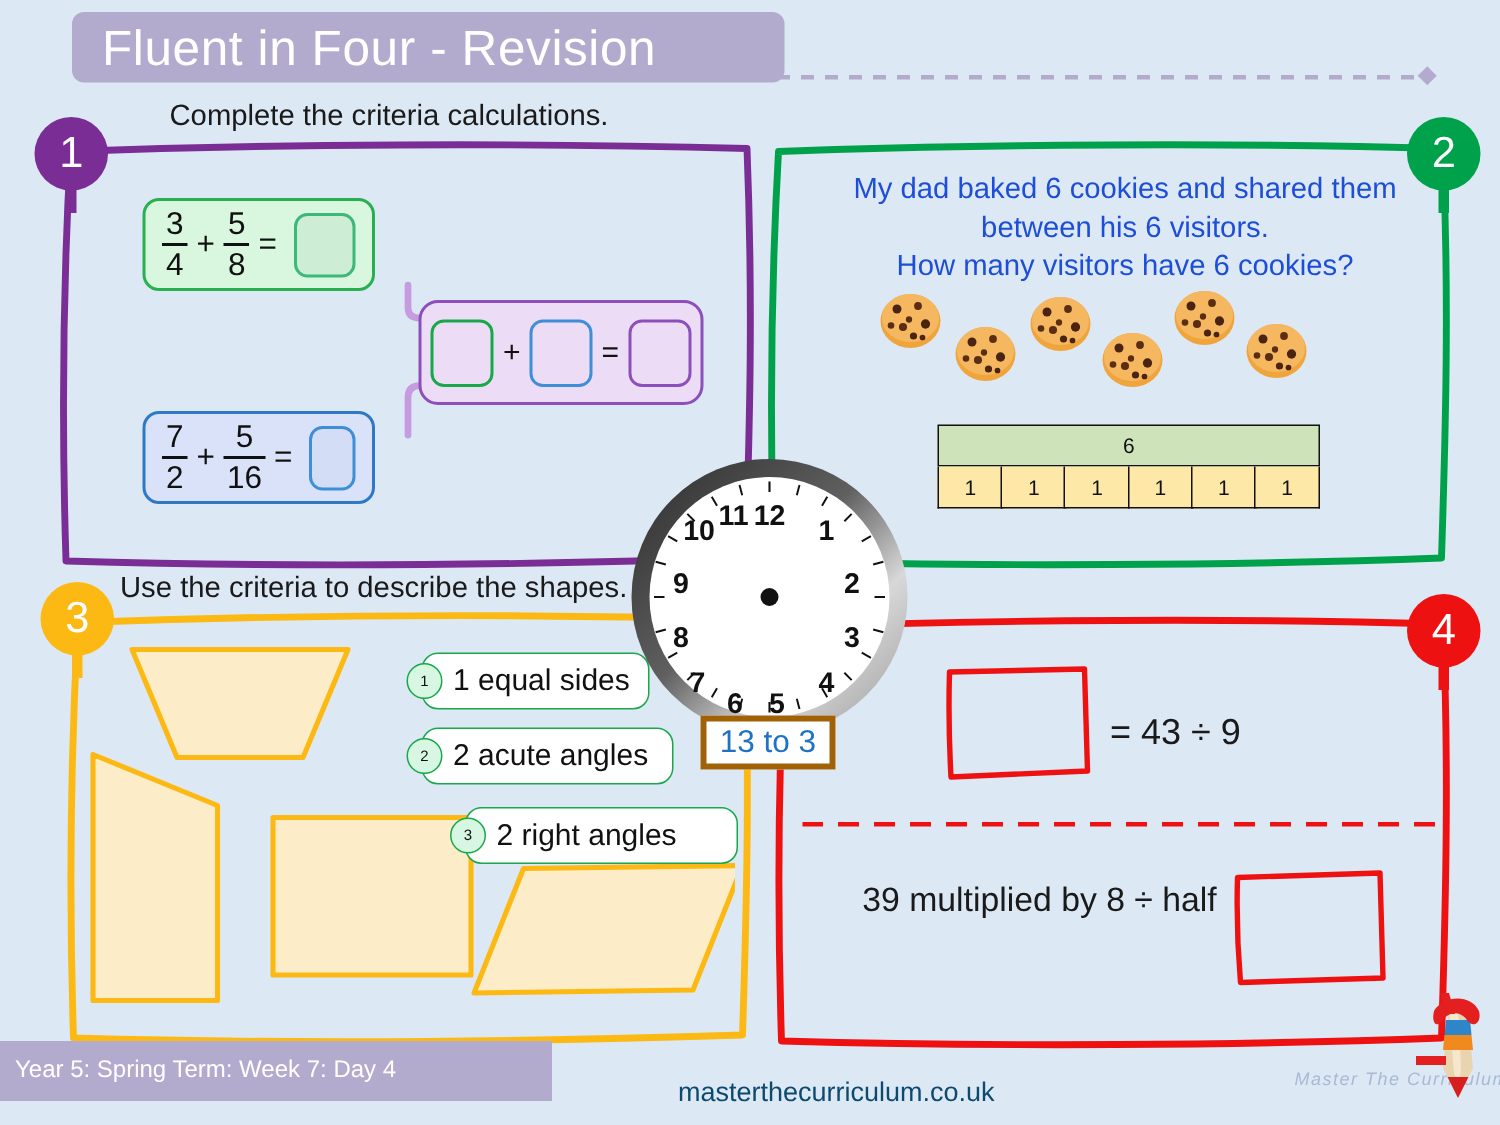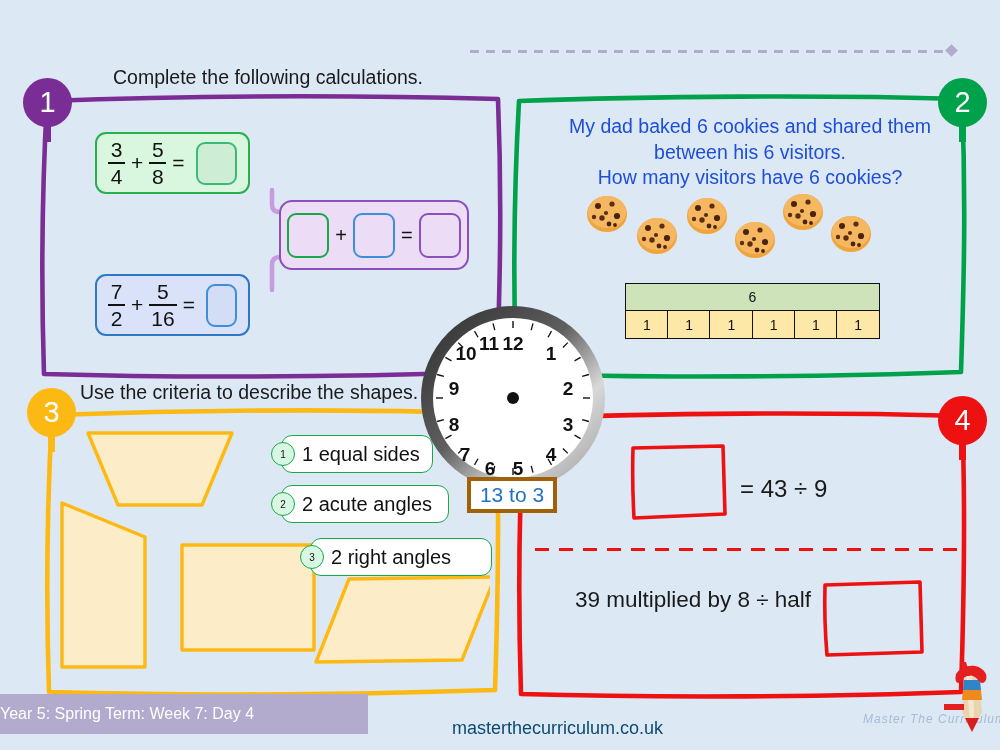--- a/index.html
+++ b/index.html
@@ -155,21 +155,21 @@
     background:#fff;border:4px solid #a16207;z-index:11;
     display:flex;align-items:center;justify-content:center;
     color:#1f72c4;font-size:21px;box-sizing:border-box;
   }
 
   
   #footer-band{
     left:0;top:694px;width:368px;height:40px;background:#b3abcd;z-index:6;
     display:flex;align-items:center;
   }
-  #footer-band-text{color:#fff;font-size:16px;padding-left:0;white-space:nowrap;}
+  #footer-band-text{color:#fff;font-size:16px;padding-left:10px;white-space:nowrap;}
   #footer-url{
     left:452px;top:718px;font-size:18px;color:#0c4a6e;z-index:6;white-space:nowrap;
   }
   #brand-wordmark{
     left:863px;top:712px;font-size:12px;color:#a8bad6;z-index:6;
     white-space:nowrap;font-style:italic;letter-spacing:1px;
   }
   #logo{left:940px;top:660px;width:58px;height:88px;z-index:7;}
 </style>
 </head>
@@ -181,36 +181,39 @@
 
     <path d="M47,101 C180,96 350,95 498,99 C502,200 500,280 497,372 C340,377 180,378 44,374 C41,280 42,190 47,101 Z" fill="none" stroke="#7b2d96" stroke-width="4.6" stroke-linecap="round" stroke-linejoin="round"></path>
 
     <path d="M519,101 C650,96 830,95 962,99 C966,200 964,280 961,372 C830,377 650,378 516,374 C513,280 514,190 519,101 Z" fill="none" stroke="#00a14b" stroke-width="4.6" stroke-linecap="round" stroke-linejoin="round"></path>
 
     <path d="M52,415 C190,410 350,409 496,413 C500,510 498,600 495,690 C340,695 190,696 49,692 C46,600 47,505 52,415 Z" fill="none" stroke="#fdb913" stroke-width="4.6" stroke-linecap="round" stroke-linejoin="round"></path>
 
     <path d="M524,418 C660,413 830,412 962,416 C966,510 964,600 961,692 C830,697 660,698 521,694 C518,600 519,505 524,418 Z" fill="none" stroke="#ee1111" stroke-width="4.6" stroke-linecap="round" stroke-linejoin="round"></path>
   </svg>
 
+  <div class="abs" id="title-banner">
+    <span id="title-text">Fluent in Four - Revision</span>
+  </div>
   <div class="abs" id="title-dash"></div>
   <div class="abs" id="title-dash-end"></div>
 
   <div class="abs badge-tail" id="badge-1-tail"></div>
   <div class="abs badge" id="badge-1">1</div>
 
   <div class="abs badge-tail" id="badge-2-tail"></div>
   <div class="abs badge" id="badge-2">2</div>
 
   <div class="abs badge-tail" id="badge-3-tail"></div>
   <div class="abs badge" id="badge-3">3</div>
 
   <div class="abs badge-tail" id="badge-4-tail"></div>
   <div class="abs badge" id="badge-4">4</div>
 
-  <div class="abs panel-heading" id="heading-1">Complete the following calculations.</div>
+  <div class="abs panel-heading" id="heading-1">Complete the criteria calculations.</div>
   <div class="abs panel-heading" id="heading-3">Use the criteria to describe the shapes.</div>
 
   <div class="abs fracbox" id="frac-row-1">
     <span class="frac">
       <span class="num">3</span>
       <span class="bar"></span>
       <span class="den">4</span>
     </span>
     <span class="op">+</span>
     <span class="frac">

